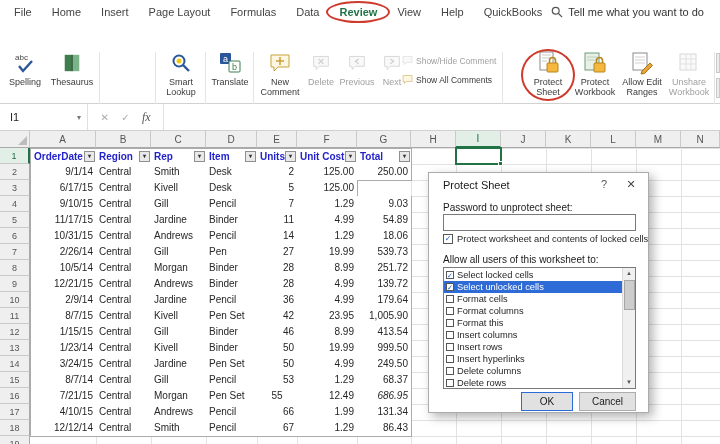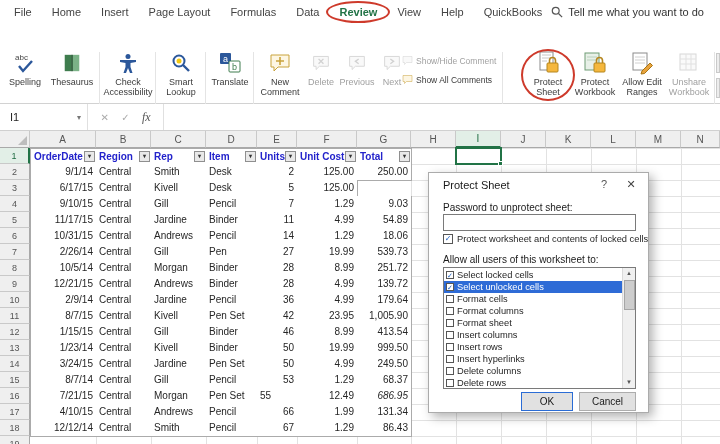--- a/index.html
+++ b/index.html
@@ -119,29 +119,20 @@
           <path d="M3 2h7v18H3z" fill="#3F7D4E"></path>
           <path d="M12 2h7v18h-7z" fill="#7BB287"></path>
           <path d="M10 2h2v18h-2z" fill="#2C5E39"></path>
         </svg>
       </span>
     <span>Thesaurus</span>
   </div>
   <div class="gsep" style="left:99px;"></div>
   <div class="glabel" style="left:0;width:99px;">Proofing</div>
 
-  <div class="rbtn" style="left:102px;width:52px;">
-    <span class="ric">
-        <svg width="22" height="22" viewBox="0 0 22 22">
-          <circle cx="11" cy="4.5" r="2.5" fill="#2B579A"></circle>
-          <path d="M3 8h16v2l-5.5 1v4l2 6h-2.5L11 16l-2 5H6.5l2-6v-4L3 10z" fill="#2B579A"></path>
-        </svg>
-      </span>
-    <span>Check Accessibility</span>
-  </div>
   <div class="gsep" style="left:155px;"></div>
   <div class="glabel" style="left:99px;width:56px;">Accessibility</div>
 
   <div class="rbtn" style="left:158px;width:46px;">
     <span class="ric">
         <svg width="22" height="22" viewBox="0 0 22 22">
           <circle cx="9" cy="9" r="5.5" fill="none" stroke="#2B579A" stroke-width="2"></circle>
           <line x1="13" y1="13" x2="19" y2="19" stroke="#2B579A" stroke-width="2.4"></line>
           <circle cx="9" cy="9" r="2.5" fill="#F2C811"></circle>
         </svg>
@@ -446,21 +437,21 @@
     <div class="cell" style="left: 96px; width: 56px; top: 241px; text-align: left;">Central</div>
     <div class="cell" style="left: 151px; width: 56px; top: 241px; text-align: left;">Gill</div>
     <div class="cell" style="left: 206px; width: 52px; top: 241px; text-align: left;">Pencil</div>
     <div class="cell" style="left: 257px; width: 41px; top: 241px; text-align: right;">53</div>
     <div class="cell" style="left: 297px; width: 61px; top: 241px; text-align: right;">1.29</div>
     <div class="cell" style="left: 357px; width: 55px; top: 241px; text-align: right;">68.37</div>
     <div class="cell c0" style="left: 30px; width: 67px; top: 257px; text-align: right;">7/21/15</div>
     <div class="cell" style="left: 96px; width: 56px; top: 257px; text-align: left;">Central</div>
     <div class="cell" style="left: 151px; width: 56px; top: 257px; text-align: left;">Morgan</div>
     <div class="cell" style="left: 206px; width: 52px; top: 257px; text-align: left;">Pen Set</div>
-    <div class="cell" style="left: 257px; width: 41px; top: 257px; text-align: left;">55</div>
+    <div class="cell" style="left: 257px; width: 41px; top: 257px; text-align: center;">55</div>
     <div class="cell" style="left: 297px; width: 61px; top: 257px; text-align: right;">12.49</div>
     <div class="cell" style="left: 357px; width: 55px; top: 257px; text-align: right; font-style: italic;">686.95</div>
     <div class="cell c0" style="left: 30px; width: 67px; top: 273px; text-align: right;">4/10/15</div>
     <div class="cell" style="left: 96px; width: 56px; top: 273px; text-align: left;">Central</div>
     <div class="cell" style="left: 151px; width: 56px; top: 273px; text-align: left;">Andrews</div>
     <div class="cell" style="left: 206px; width: 52px; top: 273px; text-align: left;">Pencil</div>
     <div class="cell" style="left: 257px; width: 41px; top: 273px; text-align: right;">66</div>
     <div class="cell" style="left: 297px; width: 61px; top: 273px; text-align: right;">1.99</div>
     <div class="cell" style="left: 357px; width: 55px; top: 273px; text-align: right;">131.34</div>
     <div class="cell c0" style="left: 30px; width: 67px; top: 289px; text-align: right;">12/12/14</div>
@@ -499,21 +490,21 @@
       <div class="opt">
         <span class="ocb"></span>
         <span>Format cells</span>
       </div>
       <div class="opt">
         <span class="ocb"></span>
         <span>Format columns</span>
       </div>
       <div class="opt">
         <span class="ocb"></span>
-        <span>Format sheet</span>
+        <span>Format this</span>
       </div>
       <div class="opt">
         <span class="ocb"></span>
         <span>Insert columns</span>
       </div>
       <div class="opt">
         <span class="ocb"></span>
         <span>Insert rows</span>
       </div>
       <div class="opt">

